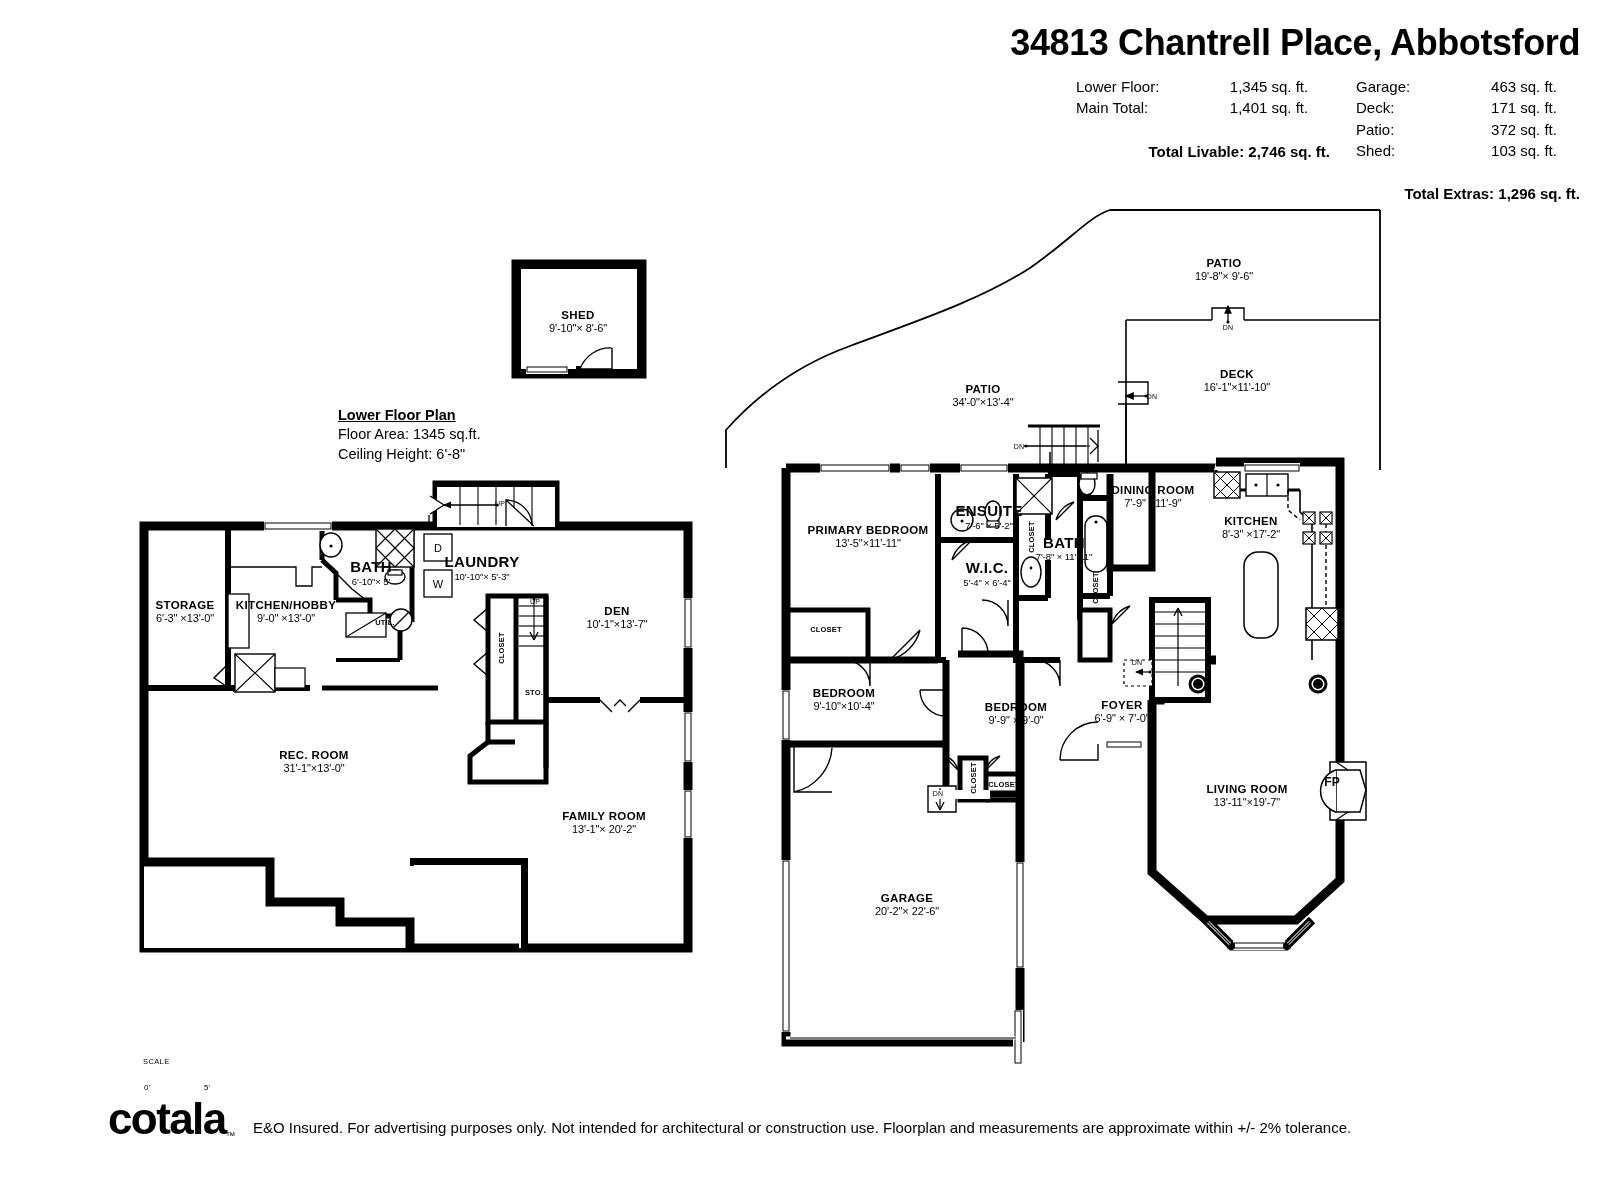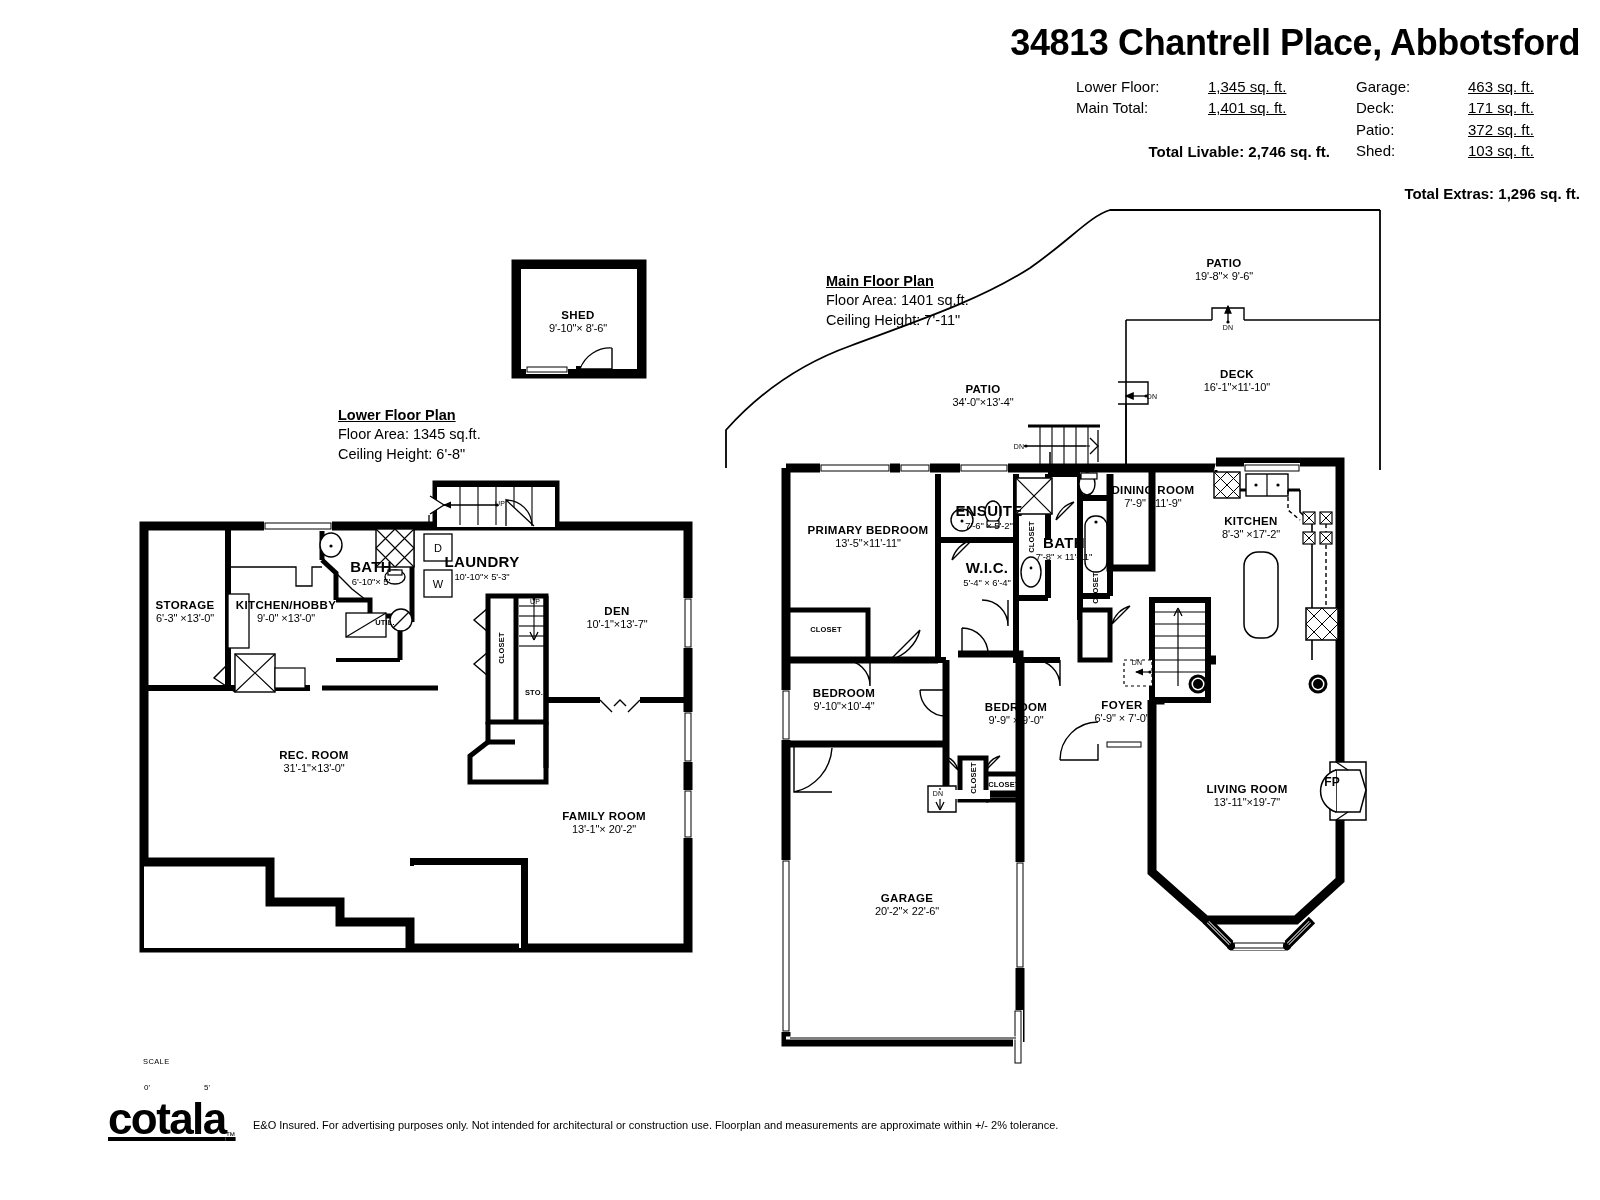--- a/index.html
+++ b/index.html
@@ -7,21 +7,21 @@
        font-family:"Liberation Sans", sans-serif;color:#000;}
   .page{position:absolute;inset:0;}
 
   
   #header{position:absolute;left:840px;top:22px;width:740px;text-align:right;}
   #addr{font-size:36px;font-weight:bold;letter-spacing:-0.4px;white-space:nowrap;}
   #areas{display:flex;justify-content:flex-end;gap:26px;margin-top:12px;}
   .acol{font-size:15px;line-height:1.42;}
   .arow{display:flex;white-space:nowrap;}
   .alab{text-align:left;}
-  .aval{text-align:left;text-decoration:underline;}
+  .aval{text-align:center;}
   .c1 .alab{width:132px;} .c1 .aval{width:122px;}
   .c2 .alab{width:112px;} .c2 .aval{width:112px;}
   .atot{font-weight:bold;white-space:nowrap;margin-top:22px;text-align:right;}
 
   
   .caption{position:absolute;font-size:14.5px;line-height:1.33;}
   .caption .ttl{font-weight:bold;text-decoration:underline;font-size:14.5px;}
   #cap-lower{left:338px;top:406px;}
   #cap-main{left:826px;top:272px;}
 
@@ -41,23 +41,23 @@
 
   
   svg{position:absolute;left:0;top:0;width:1600px;height:1200px;overflow:visible;}
 
   
   #scalebar{position:absolute;left:143px;top:1057px;}
   #scalebar .lbl{font-size:7.5px;letter-spacing:.4px;}
   #scalebar .e0{position:absolute;left:1px;top:26px;font-size:8px;}
   #scalebar .e5{position:absolute;left:61px;top:26px;font-size:8px;}
   #logo{position:absolute;left:108px;top:1097px;font-size:44px;font-weight:bold;
-        letter-spacing:-1.6px;line-height:1;text-decoration:underline;}
+        letter-spacing:-1.6px;line-height:1;}
   #logo .tm{font-size:10px;font-weight:normal;vertical-align:bottom;letter-spacing:0;}
-  #disclaim{position:absolute;left:253px;top:1119px;font-size:11px;white-space:nowrap;}
+  #disclaim{position:absolute;left:253px;top:1119px;font-size:15px;white-space:nowrap;}
   #compass{position:absolute;left:1398px;top:1063px;}
 </style>
 </head>
 <body>
 
 <div class="page">
 
   <div id="header">
     <div id="addr">34813 Chantrell Place, Abbotsford</div>
     <div id="areas">
@@ -417,25 +417,20 @@
 
     </g>
   </svg>
 
   <div class="caption" id="cap-lower">
     <div class="ttl">Lower Floor Plan</div>
     <div>Floor Area: 1345 sq.ft.</div>
     <div>Ceiling Height: 6'-8"</div>
   </div>
 
-  <div class="caption" id="cap-main">
-    <div class="ttl">Main Floor Plan</div>
-    <div>Floor Area: 1401 sq.ft.</div>
-    <div>Ceiling Height: 7'-11"</div>
-  </div>
 
   <div class="rm" style="left:578px;top:322px">
     <div class="n">SHED</div>
     <div class="d">9'-10"× 8'-6"</div>
   </div>
 
   <div class="rm" style="left:185px;top:612px">
     <div class="n">STORAGE</div>
     <div class="d">6'-3" ×13'-0"</div>
   </div>

